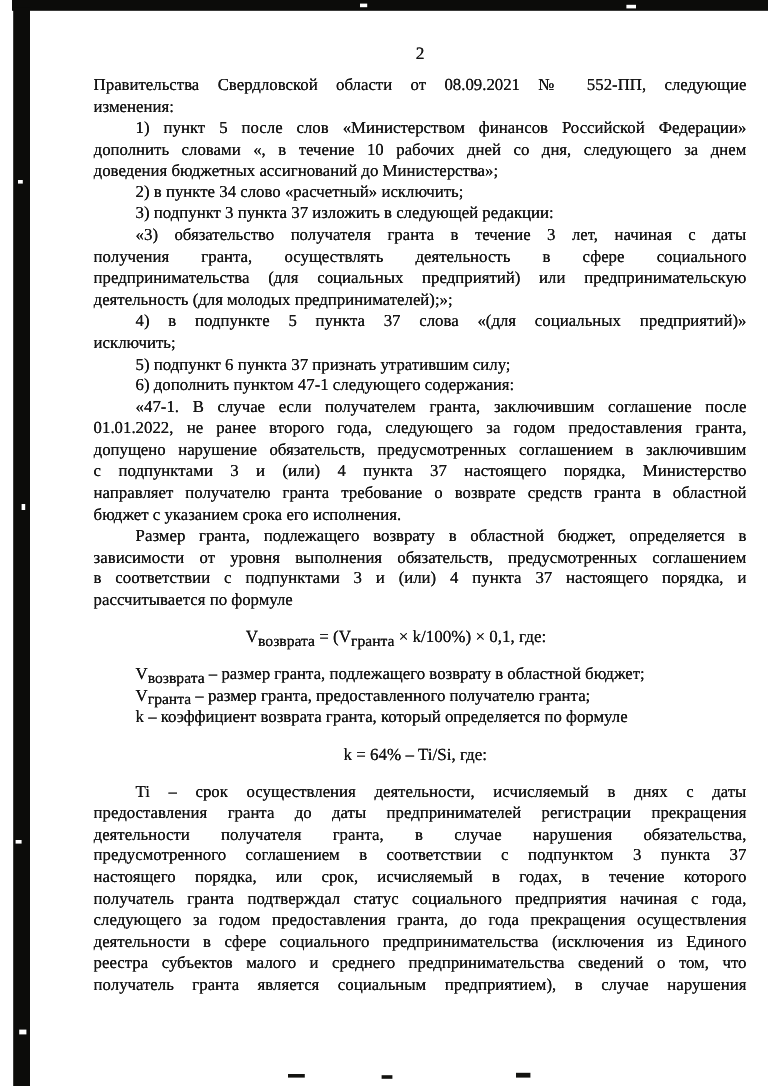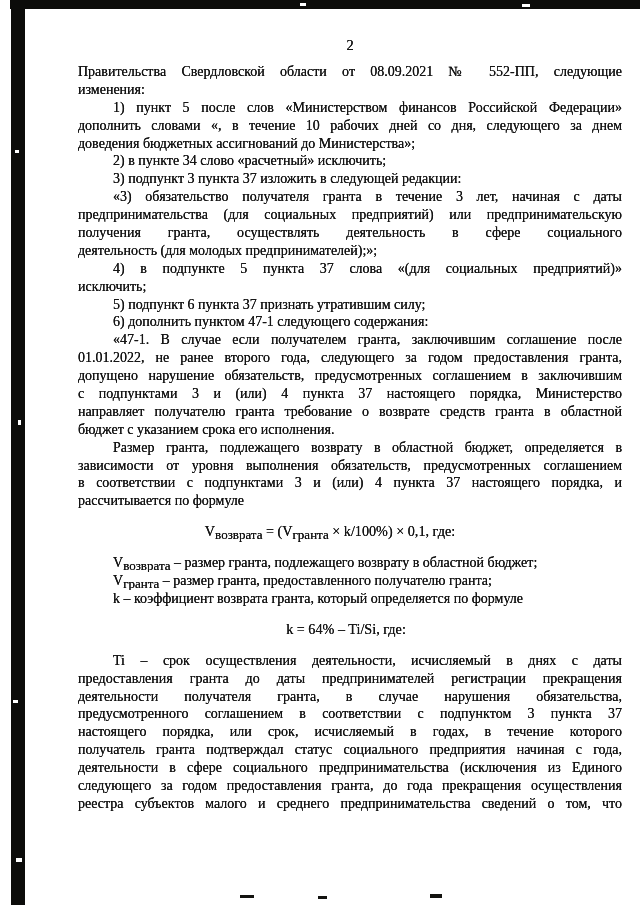--- a/index.html
+++ b/index.html
@@ -74,22 +74,22 @@
   <div class="page-num">2</div>
   <div id="doc-body">
       <div class="line just">Правительства Свердловской области от 08.09.2021 № 552-ПП, следующие</div>
       <div class="line">изменения:</div>
       <div class="line just first">1) пункт 5 после слов «Министерством финансов Российской Федерации»</div>
       <div class="line just">дополнить словами «, в течение 10 рабочих дней со дня, следующего за днем</div>
       <div class="line">доведения бюджетных ассигнований до Министерства»;</div>
       <div class="line first">2) в пункте 34 слово «расчетный» исключить;</div>
       <div class="line first">3) подпункт 3 пункта 37 изложить в следующей редакции:</div>
       <div class="line just first">«3) обязательство получателя гранта в течение 3 лет, начиная с даты</div>
+      <div class="line just">получения гранта, осуществлять деятельность в сфере социального</div>
       <div class="line just">предпринимательства (для социальных предприятий) или предпринимательскую</div>
-      <div class="line just">получения гранта, осуществлять деятельность в сфере социального</div>
       <div class="line">деятельность (для молодых предпринимателей);»;</div>
       <div class="line just first">4) в подпункте 5 пункта 37 слова «(для социальных предприятий)»</div>
       <div class="line">исключить;</div>
       <div class="line first">5) подпункт 6 пункта 37 признать утратившим силу;</div>
       <div class="line first">6) дополнить пунктом 47-1 следующего содержания:</div>
       <div class="line just first">«47-1. В случае если получателем гранта, заключившим соглашение после</div>
       <div class="line just">01.01.2022, не ранее второго года, следующего за годом предоставления гранта,</div>
       <div class="line just">допущено нарушение обязательств, предусмотренных соглашением в заключившим</div>
       <div class="line just">с подпунктами 3 и (или) 4 пункта 37 настоящего порядка, Министерство</div>
       <div class="line just">направляет получателю гранта требование о возврате средств гранта в областной</div>
@@ -102,17 +102,18 @@
       <div class="line first"><span>V</span><span class="sub">возврата</span><span> – размер гранта, подлежащего возврату в областной бюджет;</span></div>
       <div class="line first"><span>V</span><span class="sub">гранта</span><span> – размер гранта, предоставленного получателю гранта;</span></div>
       <div class="line first">k – коэффициент возврата гранта, который определяется по формуле</div>
       <div class="formula" style="transform: translateX(-4px);"><span>k = 64% – Ti/Si, где:</span></div>
       <div class="line just first">Ti – срок осуществления деятельности, исчисляемый в днях с даты</div>
       <div class="line just">предоставления гранта до даты предпринимателей регистрации прекращения</div>
       <div class="line just">деятельности получателя гранта, в случае нарушения обязательства,</div>
       <div class="line just">предусмотренного соглашением в соответствии с подпунктом 3 пункта 37</div>
       <div class="line just">настоящего порядка, или срок, исчисляемый в годах, в течение которого</div>
       <div class="line just">получатель гранта подтверждал статус социального предприятия начиная с года,</div>
+      <div class="line just">следующего за годом предоставления гранта, до года прекращения осуществления</div>
       <div class="line just">деятельности в сфере социального предпринимательства (исключения из Единого</div>
-      <div class="line just">следующего за годом предоставления гранта, до года прекращения осуществления</div>
       <div class="line just">реестра субъектов малого и среднего предпринимательства сведений о том, что</div>
+      <div class="line just">получатель гранта является социальным предприятием), в случае нарушения</div>
     </div>
 </div>
 
 </body></html>

